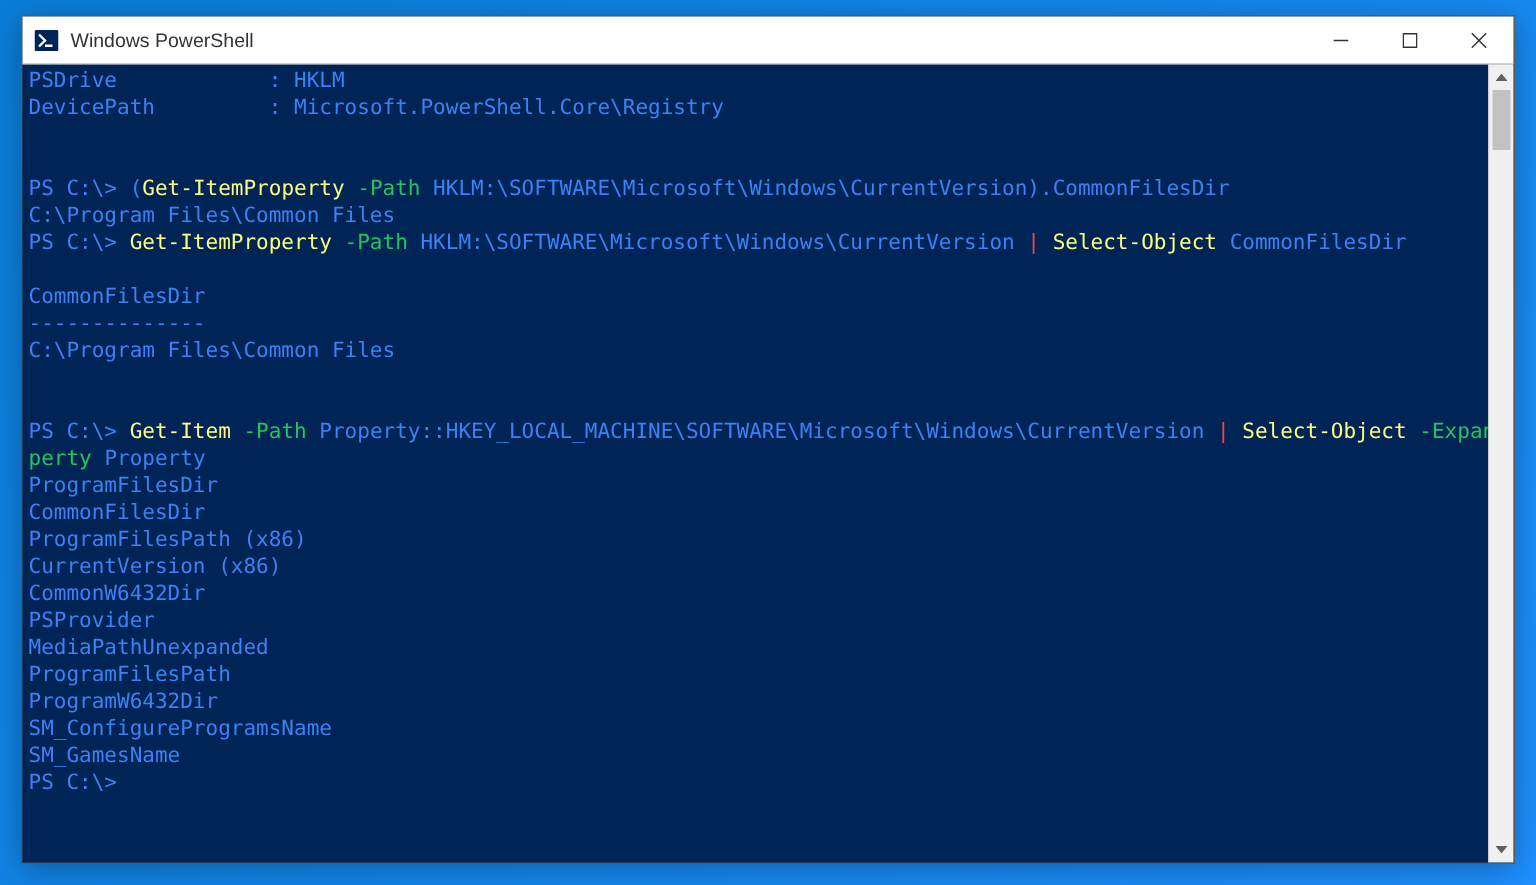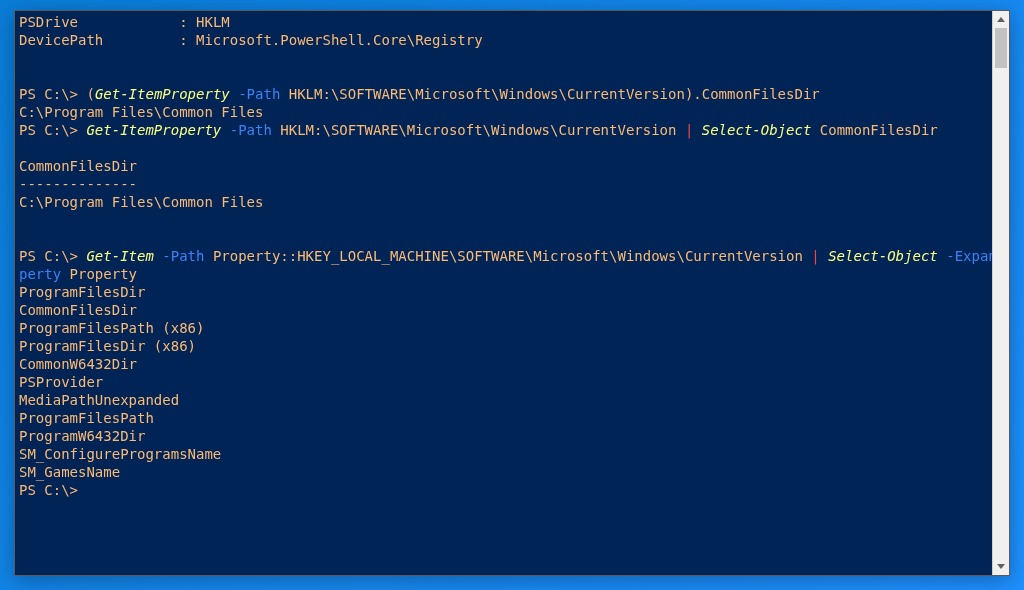--- a/index.html
+++ b/index.html
@@ -90,50 +90,78 @@
       position: relative;
     }
     .sb-thumb {
       position: absolute;
       top: 0;
       left: 2px;
       right: 2px;
       height: 40px;
       background: #c2c2c2;
     }
-    .t-white { color: #fdba74; }
-    .t-yellow { color: #fefe7e; font-style: italic; }
-    .t-gray { color: #3b82f6; }
+    .t-white { color: #3b82f6; }
+    .t-yellow { color: #fefe7e; }
+    .t-gray { color: #22c55e; }
     .t-red { color: #fe4242; }
   </style>
 </head>
 <body>
 
 <div class="window">
+  <div class="titlebar">
+    <div class="titlebar-icon">
+      <svg width="16" height="16" viewBox="0 0 16 16">
+        <rect x="0" y="1" width="16" height="14" rx="1" fill="#012456"></rect>
+        <path d="M3 4 L7 8 L3 12" stroke="#ffffff" stroke-width="1.6" fill="none"></path>
+        <line x1="7" y1="11.5" x2="12" y2="11.5" stroke="#ffffff" stroke-width="1.6"></line>
+      </svg>
+    </div>
+    <div class="titlebar-title">Windows PowerShell</div>
+    <div class="window-controls">
+      <div class="win-btn">
+        <svg width="10" height="10" viewBox="0 0 10 10">
+            <line x1="0" y1="5" x2="10" y2="5" stroke="#333" stroke-width="1"></line>
+          </svg>
+      </div>
+      <div class="win-btn">
+        <svg width="10" height="10" viewBox="0 0 10 10">
+            <rect x="0.5" y="0.5" width="9" height="9" fill="none" stroke="#333" stroke-width="1"></rect>
+          </svg>
+      </div>
+      <div class="win-btn close">
+        <svg width="10" height="10" viewBox="0 0 10 10">
+            <line x1="0" y1="0" x2="10" y2="10" stroke="#333" stroke-width="1"></line>
+            <line x1="10" y1="0" x2="0" y2="10" stroke="#333" stroke-width="1"></line>
+          </svg>
+      </div>
+    </div>
+  </div>
 
   <div class="terminal-wrap">
     <div class="terminal"><span class="t-white"><span>PSDrive</span><span>            : </span><span>HKLM</span></span>
 <span class="t-white"><span>DevicePath</span><span>         : </span><span>Microsoft.PowerShell.Core\Registry</span></span>
 <span></span>
 <span></span>
 <span><span class="t-white">PS C:\&gt; </span><span class="t-white">(</span><span class="t-yellow">Get-ItemProperty</span><span class="t-gray"> -Path</span><span class="t-white"> HKLM:\SOFTWARE\Microsoft\Windows\CurrentVersion</span><span class="t-white">)</span><span class="t-white">.CommonFilesDir</span></span>
 <span class="t-white">C:\Program Files\Common Files</span>
 <span><span class="t-white">PS C:\&gt; </span><span class="t-yellow">Get-ItemProperty</span><span class="t-gray"> -Path</span><span class="t-white"> HKLM:\SOFTWARE\Microsoft\Windows\CurrentVersion </span><span class="t-red">|</span><span class="t-yellow"> Select-Object</span><span class="t-white"> CommonFilesDir</span></span>
 <span></span>
 <span class="t-white">CommonFilesDir</span>
 <span class="t-white">--------------</span>
 <span class="t-white">C:\Program Files\Common Files</span>
 <span></span>
 <span></span>
 <span><span class="t-white">PS C:\&gt; </span><span class="t-yellow">Get-Item</span><span class="t-gray"> -Path</span><span class="t-white"> Property::HKEY_LOCAL_MACHINE\SOFTWARE\Microsoft\Windows\CurrentVersion </span><span class="t-red">|</span><span class="t-yellow"> Select-Object</span><span class="t-gray"> -ExpandPro</span></span>
 <span><span class="t-gray">perty</span><span class="t-white"> Property</span></span>
 <span class="t-white">ProgramFilesDir</span>
 <span class="t-white">CommonFilesDir</span>
 <span class="t-white">ProgramFilesPath (x86)</span>
-<span class="t-white">ProgramFilesDir (x86)</span>
+<span class="t-white">CurrentVersion (x86)</span>
 <span class="t-white">CommonW6432Dir</span>
 <span class="t-white">PSProvider</span>
 <span class="t-white">MediaPathUnexpanded</span>
 <span class="t-white">ProgramFilesPath</span>
 <span class="t-white">ProgramW6432Dir</span>
 <span class="t-white">SM_ConfigureProgramsName</span>
 <span class="t-white">SM_GamesName</span>
 <span class="t-white">PS C:\&gt;</span></div>
 
     <div class="scrollbar">

